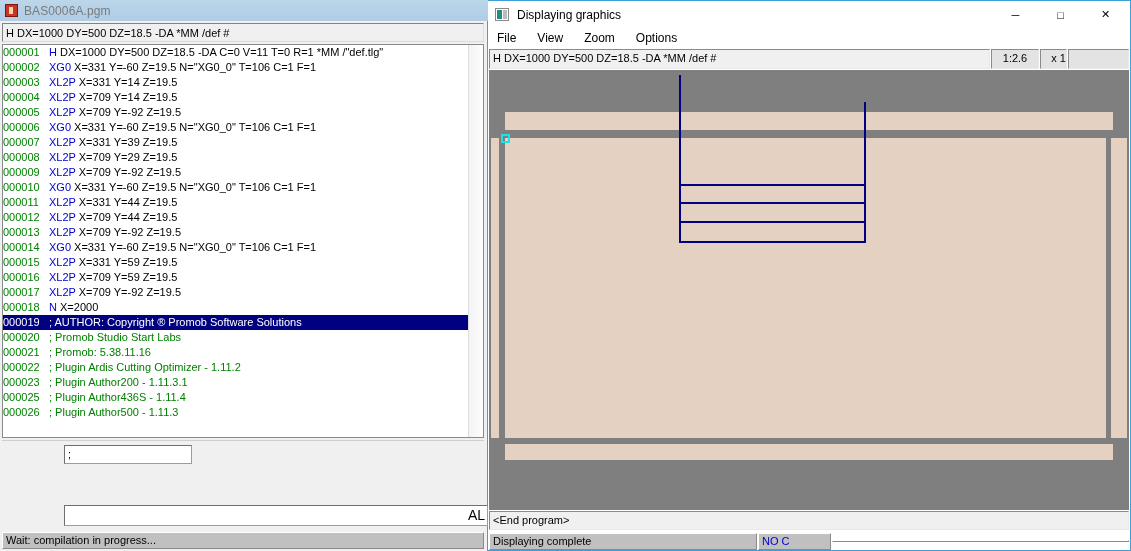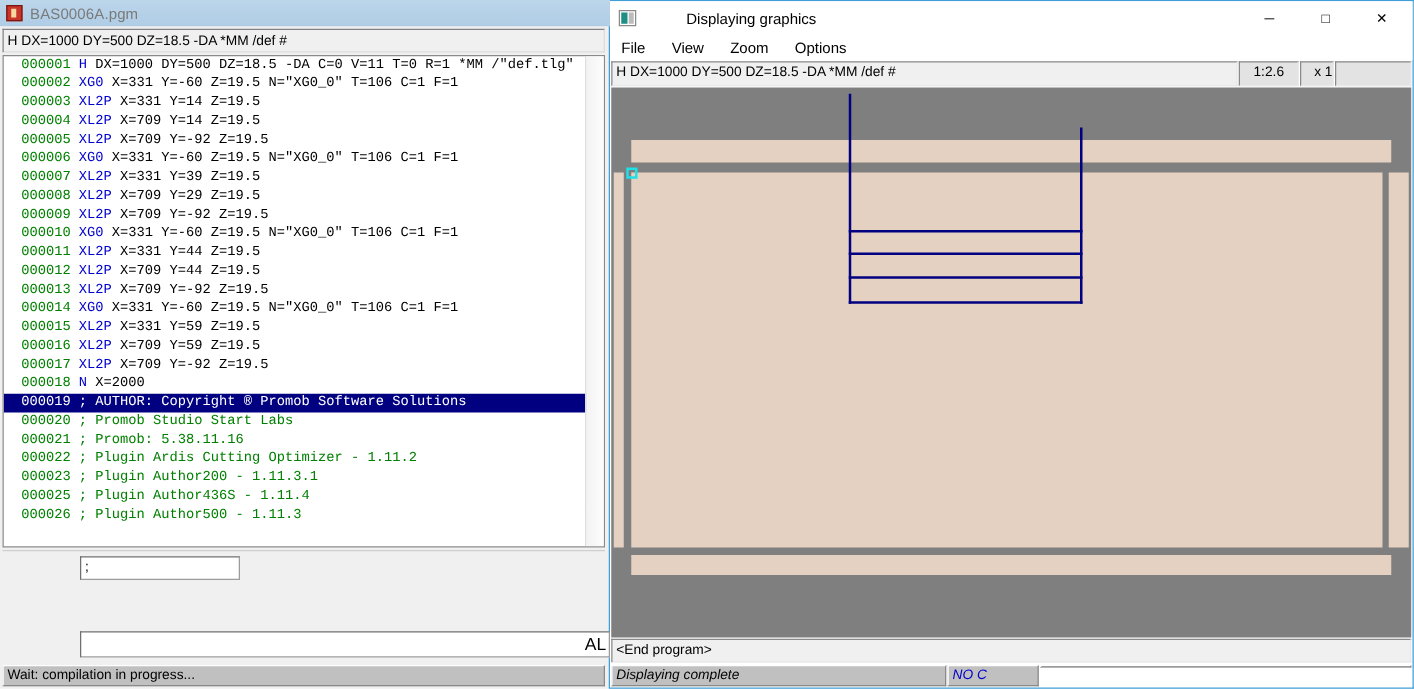--- a/index.html
+++ b/index.html
@@ -75,23 +75,22 @@
   }
   #code-lines {
     position: absolute;
     left: 0; top: 0;
     width: 466px;
   }
   .code-row {
     height: 15px; line-height: 15px;
     white-space: nowrap;
     font-size: 11px;
-    padding-left: 14px;
-    box-sizing: border-box;
-    font-family: Liberation Mono, monospace;
+    padding-left: 0;
+    box-sizing: border-box;
   }
   .code-row.sel { background: #000080; }
   .ln {
     color: #008000;
     display: inline-block;
     width: 46px;
   }
   .code-row.sel .ln { color: #ffffff; }
   .kw { color: #0000cc; }
   .rest { color: #000000; }
@@ -161,21 +160,21 @@
     width: 643px; height: 551px;
     background: #ffffff;
     border: 1px solid #3f9fd8;
     border-left: none;
     box-sizing: border-box;
   }
   #gfx-titlebar {
     position: absolute; left: 0; top: 0;
     width: 642px; height: 27px;
     background: #ffffff;
-    display: flex; align-items: center; gap: 32px;
+    display: flex; align-items: center;
   }
   #gfx-icon {
     width: 14px; height: 13px;
     margin-left: 7px; margin-right: 8px;
     background: #ffffff;
     border: 1px solid #8a8a8a;
     box-sizing: border-box;
     position: relative; flex: none;
     display:flex;
   }
@@ -266,21 +265,21 @@
     border: 1px solid #8a8a8a;
     border-right-color:#e8e8e8; border-bottom-color:#e8e8e8;
     box-sizing: border-box;
     font-size: 11px; color: #000;
     line-height: 17px; padding-left: 3px;
   }
   #gfx-statusbar {
     position: absolute;
     left: 1px; top: 531px;
     width: 640px; height: 18px;
-    display: flex; align-items: flex-start; font-style: italic;
+    display: flex; align-items: center;
   }
   .sb-cell {
     background: #c0c0c0;
     border: 1px solid #ffffff;
     border-right-color:#8a8a8a; border-bottom-color:#8a8a8a;
     box-sizing: border-box;
     font-size: 11px; line-height: 15px;
     padding-left: 3px;
     white-space: nowrap;
   }

